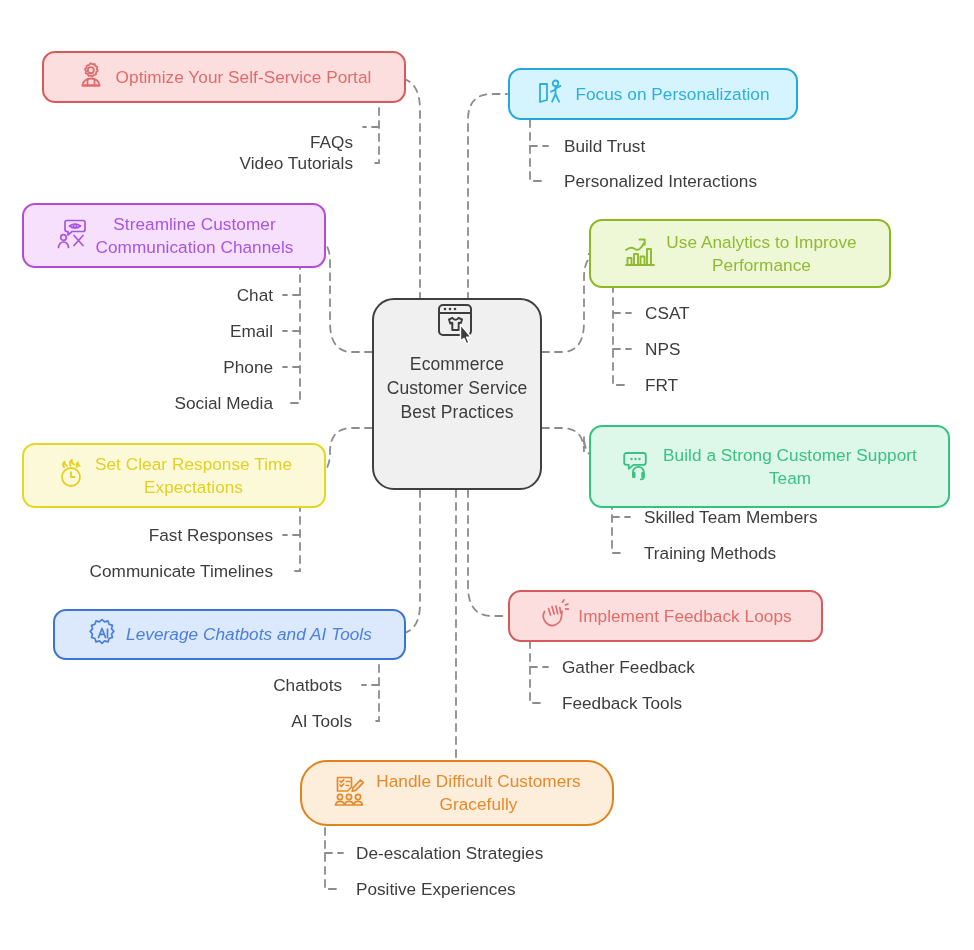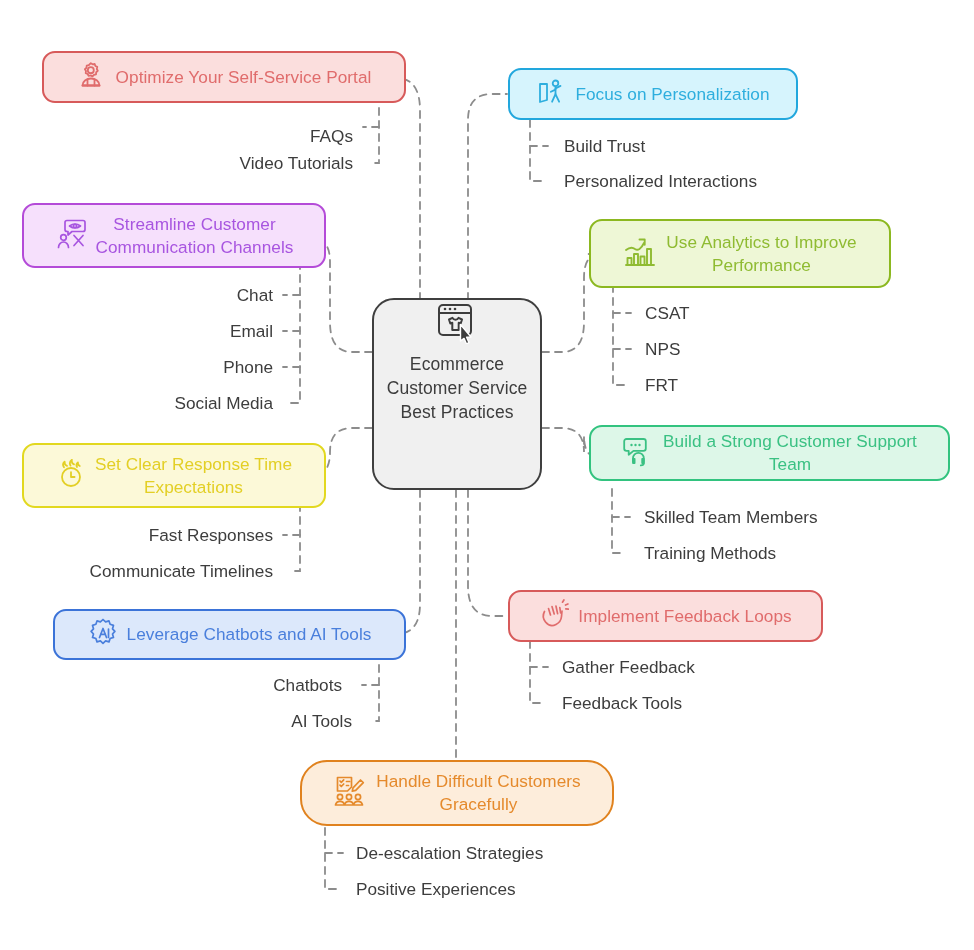--- a/index.html
+++ b/index.html
@@ -133,21 +133,21 @@
     <span class="t-icon">
       <svg width="30" height="30" viewBox="0 0 30 30" fill="none" stroke="#e06c6c" stroke-width="1.8" stroke-linecap="round" stroke-linejoin="round">
         <path d="M15 3.2 l1.8 1.1 2.1 -.3 .7 2 1.9 .9 -.5 2.1 1 1.8 -1.6 1.4 -.2 2.1 -2.1 .5 -1.4 1.6 -1.8 -1 -2.1 .5 -1 -1.9 -1.9 -.9 .3 -2.1 -1.1 -1.8 1.6 -1.4 .2 -2.1 2.1 -.5z" transform="translate(-1.2,0)"></path>
         <circle cx="13.8" cy="10.2" r="3"></circle>
         <path d="M5.5 25.5 a8.5 7 0 0 1 17 0 z"></path>
         <path d="M5.5 25.5 h17"></path>
         <path d="M10.5 20 v5.5 M17.5 20 v5.5"></path>
       </svg>
     </span>
   </div>
-  <div class="leaf r-align" style="left:163px;top:126px;width:190px;">FAQs</div>
+  <div class="leaf r-align" style="left:163px;top:132px;width:190px;">FAQs</div>
   <div class="leaf r-align" style="left:143px;top:153px;width:210px;">Video Tutorials</div>
 
   <div class="topic icon-left" style="left:508px;top:68px;width:290px;height:52px;background:#d6f4fd;border-color:#22a7dd;">
     <span class="t-icon">
       <svg width="30" height="30" viewBox="0 0 30 30" fill="none" stroke="#2eaede" stroke-width="1.8" stroke-linecap="round" stroke-linejoin="round">
         <path d="M4 7 h7 v16 l-7 2 z"></path>
         <circle cx="19.5" cy="6.3" r="2.8"></circle>
         <path d="M19.5 9.6 v7.5"></path>
         <path d="M19.5 11.5 l5 -2.6 M19.5 12.6 l-4.6 2.2"></path>
         <path d="M19.5 17.1 l-3.4 7.6 M19.5 17.1 l3.6 7.6"></path>
@@ -205,40 +205,40 @@
         <path d="M14.5 6.6 q-1.8 -3.4 1.4 -5.8 q-.8 3.4 2.1 4.6"></path>
         <path d="M21 8 q-1.5 -2.6 .9 -4.6 q-.4 2.6 1.9 3.6"></path>
         <circle cx="15" cy="18" r="9"></circle>
         <path d="M15 13.2 V18 h3.6"></path>
       </svg>
     </span>
   </div>
   <div class="leaf r-align" style="left:53px;top:525px;width:220px;">Fast Responses</div>
   <div class="leaf r-align" style="left:43px;top:561px;width:230px;">Communicate Timelines</div>
 
-  <div class="topic icon-left" style="left:589px;top:425px;width:361px;height:56px;background:#ddf7e8;border-color:#32c37f;">
+  <div class="topic icon-left" style="left:589px;top:425px;width:361px;height:83px;background:#ddf7e8;border-color:#32c37f;">
     <span class="t-icon">
       <svg width="32" height="32" viewBox="0 0 32 32" fill="none" stroke="#3ac183" stroke-width="1.8" stroke-linecap="round" stroke-linejoin="round">
         <path d="M4.5 4 h17 a2.3 2.3 0 0 1 2.3 2.3 v7.3 a2.3 2.3 0 0 1 -2.3 2.3 h-10 l-4.8 3.8 v-3.8 h-2.2 a2.3 2.3 0 0 1 -2.3 -2.3 v-7.3 a2.3 2.3 0 0 1 2.3 -2.3z"></path>
         <circle cx="9.5" cy="10" r="1.2" fill="#3ac183" stroke="none"></circle>
         <circle cx="13.5" cy="10" r="1.2" fill="#3ac183" stroke="none"></circle>
         <circle cx="17.5" cy="10" r="1.2" fill="#3ac183" stroke="none"></circle>
         <path d="M11 26.5 v-3.3 a5.4 5.4 0 0 1 10.8 0 v3.3"></path>
         <path d="M11 23.8 h1.6 v4.2 h-1.6z M20.2 23.8 h1.6 v4.2 h-1.6z"></path>
         <path d="M21.8 28 q0 2.4 -3 2.4"></path>
       </svg>
     </span>
     <span class="t-label" style="color:#3ac183;">Build a Strong Customer Support
 Team</span>
   </div>
   <div class="leaf" style="left:644px;top:507px;">Skilled Team Members</div>
   <div class="leaf" style="left:644px;top:543px;">Training Methods</div>
 
   <div class="topic icon-right" style="left:53px;top:609px;width:353px;height:51px;background:#dce8fb;border-color:#3b73d8;">
-    <span class="t-label" style="color:#4a7fdc;">Leverage Chatbots and AI Tools</span>
+    <span class="t-label" style="color:#4a7fdc;font-style:italic;">Leverage Chatbots and AI Tools</span>
     <span class="t-icon">
       <svg width="30" height="30" viewBox="0 0 30 30" fill="none" stroke="#4a7fdc" stroke-width="1.7" stroke-linecap="round" stroke-linejoin="round">
         <path d="M15 1.5 l2.6 2.4 3.4 -1 1.1 3.4 3.4 1.1 -1 3.4 2.4 2.6 -2.4 2.6 1 3.4 -3.4 1.1 -1.1 3.4 -3.4 -1 -2.6 2.4 -2.6 -2.4 -3.4 1 -1.1 -3.4 -3.4 -1.1 1 -3.4 -2.4 -2.6 2.4 -2.6 -1 -3.4 3.4 -1.1 1.1 -3.4 3.4 1z"></path>
         <path d="M11.5 19.5 l3.5 -9 3.5 9"></path>
         <path d="M12.8 16.3 h4.4"></path>
         <path d="M20.5 11 v8.5"></path>
       </svg>
     </span>
   </div>
   <div class="leaf r-align" style="left:152px;top:675px;width:190px;">Chatbots</div>

